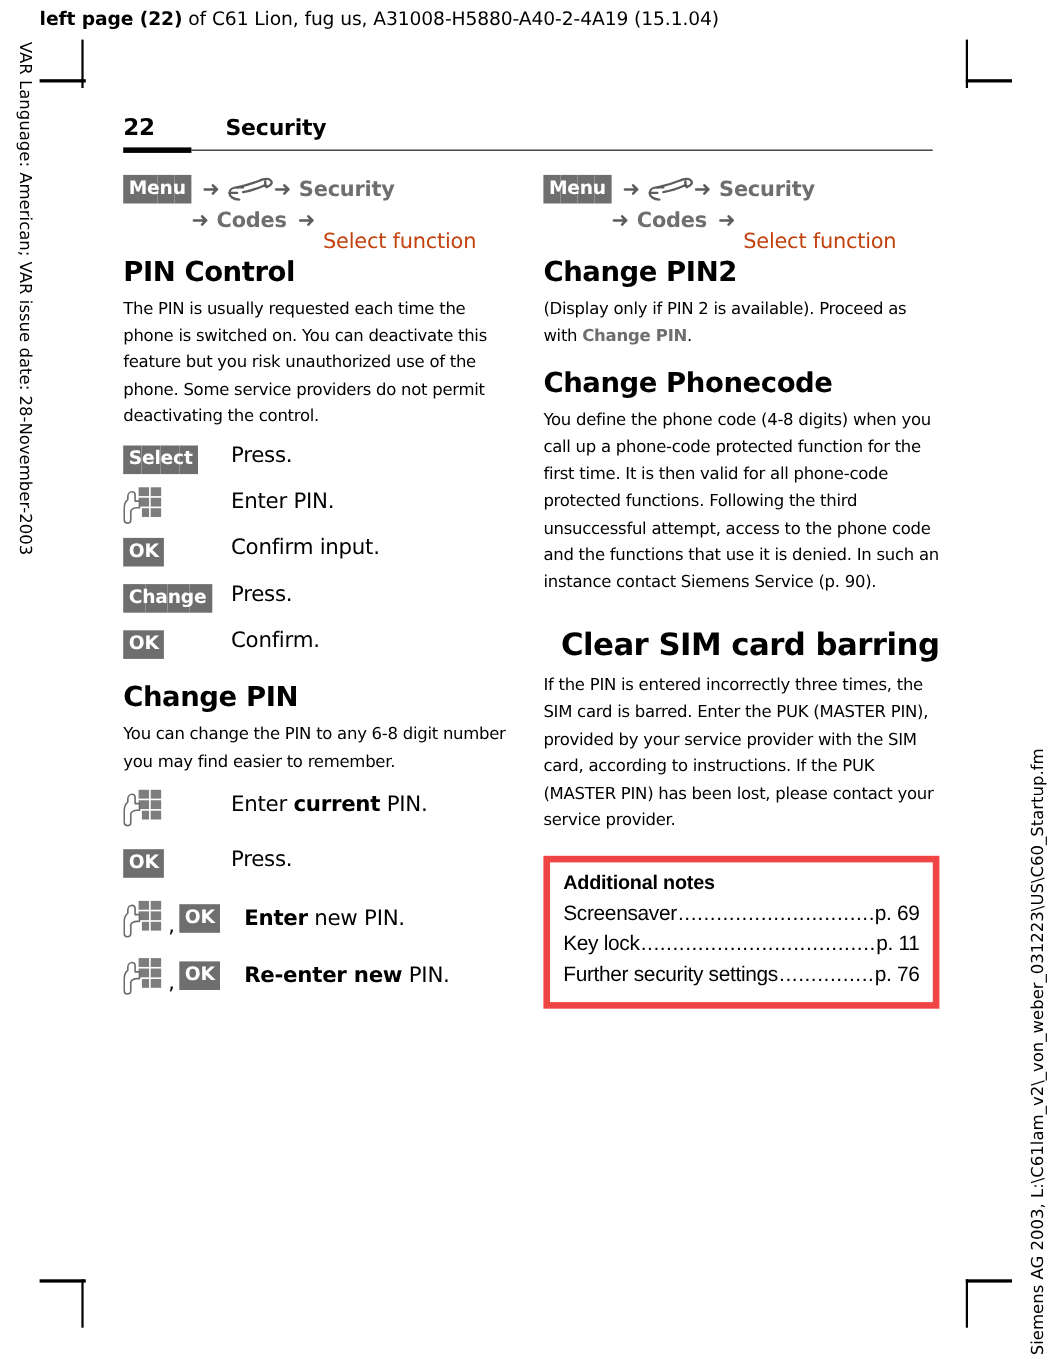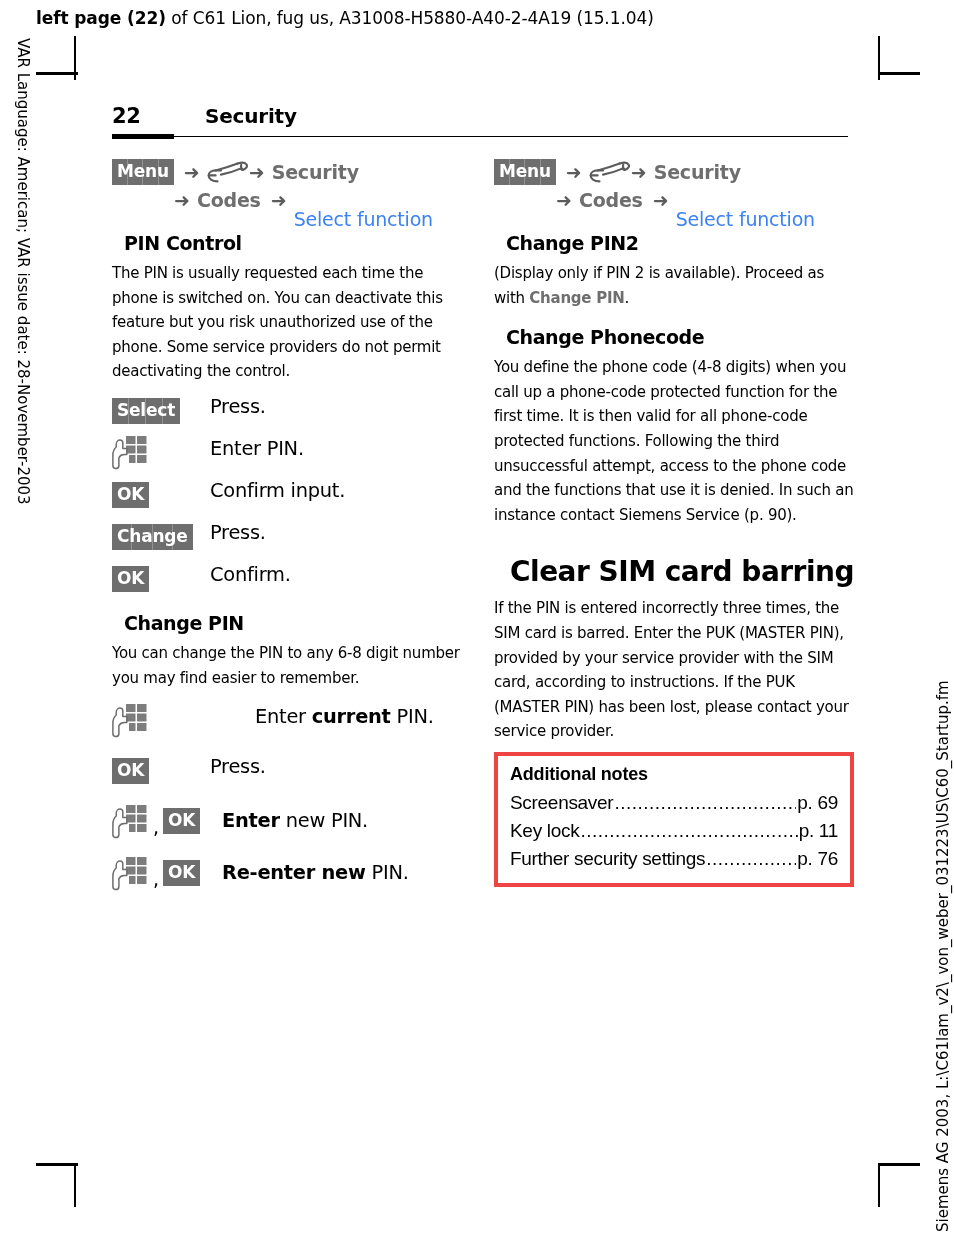--- a/index.html
+++ b/index.html
@@ -135,35 +135,35 @@
     margin: 0 7px 0 0;
     display: inline-block;
   }
   .navgrey {
     color: #6e6e6e;
     font-size: 19px;
     font-weight: bold;
     letter-spacing: -0.2px;
   }
   .navblack {
-    color: #3b82f6;
+    color: #c2410c;
     font-size: 19px;
     letter-spacing: -0.2px;
     margin-top: 38px;
   }
   .wrench { display: inline-block; width: 42px; height: 22px; }
   .navline .sp { display: inline-block; width: 10px; }
   .nav-indent { padding-left: 62px; }
 
   
   h2.sec {
-    font-size: 19px;
+    font-size: 25px;
     font-weight: bold;
     letter-spacing: -0.4px;
-    margin: 16px 0 7px 12px;
+    margin: 16px 0 7px 0;
   }
   h2.sec.first { margin-top: 18px; }
   h1.chap {
     font-size: 28px;
     font-weight: bold;
     letter-spacing: -0.5px;
     margin: 28px 0 8px 0;
     text-align: right;
   }
   p.body {
@@ -201,23 +201,23 @@
     margin: 0 4px 0 1px;
     align-self: flex-end;
     padding-bottom: 2px;
   }
 
   
   .keypad { display: inline-block; width: 40px; height: 36px; }
 
   
   .notes {
-    border: 4px solid #ef4444;
+    border: 6px solid #ef4444;
     padding: 8px 12px 10px 12px;
-    margin-top: 8px;
+    margin-top: 20px;
     font-family: "Liberation Sans", sans-serif;
   }
   .notes .nt-title {
     font-size: 18px;
     font-weight: bold;
     margin-bottom: 4px;
     letter-spacing: -0.2px;
   }
   .notes .nt-row {
     display: flex;
@@ -351,21 +351,21 @@
         </span>
         <span class="desc">Confirm.</span>
       </div>
     </div>
 
     <h2 class="sec">Change PIN</h2>
     <p class="body">You can change the PIN to any 6-8 digit number you may find easier to remember.</p>
 
     <div class="steps" style="margin-top:14px;">
 
-      <div class="step" style="margin-bottom:16px;gap:45px;">
+      <div class="step" style="margin-bottom:16px;">
         <span class="keycol">
           <span class="keypad">
             <svg width="40" height="36" viewBox="0 0 40 36" xmlns="http://www.w3.org/2000/svg">
               <g fill="#7d7d7d">
                 <rect x="14" y="1" width="9.5" height="8"></rect>
                 <rect x="25" y="1" width="9.5" height="8"></rect>
                 <rect x="14" y="10.5" width="9.5" height="8"></rect>
                 <rect x="25" y="10.5" width="9.5" height="8"></rect>
                 <rect x="17" y="20" width="6.5" height="8"></rect>
                 <rect x="25" y="20" width="9.5" height="8"></rect>

